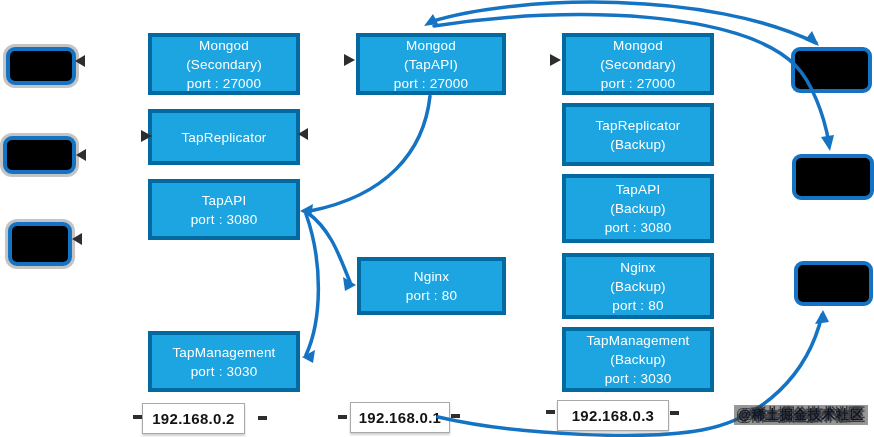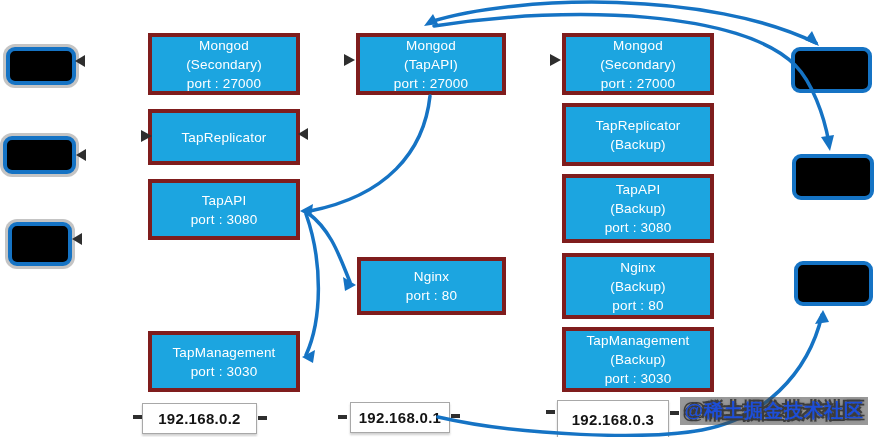--- a/index.html
+++ b/index.html
@@ -1,19 +1,19 @@
 <!DOCTYPE html>
 <html><head>
 <meta charset="utf-8">
 <style>
   html,body{margin:0;padding:0;background:#fff;}
   #stage{position:relative;width:874px;height:437px;background:#ffffff;overflow:hidden;
          font-family:"Liberation Sans", sans-serif;}
   
-  .node{position:absolute;background:#1ca5e0;border:4px solid #7f1d1d;box-sizing:border-box;
+  .node{position:absolute;background:#1ca5e0;border:4px solid #0369a1;box-sizing:border-box;
         color:#fff;display:flex;flex-direction:column;align-items:center;justify-content:center;
         text-align:center;font-size:13.5px;line-height:19px;letter-spacing:.2px;}
   
   .a1{left:148px;top:33px;width:152px;height:62px;}
   .a2{left:148px;top:109px;width:152px;height:56px;}
   .a3{left:148px;top:179px;width:152px;height:61px;}
   .a4{left:148px;top:331px;width:152px;height:61px;}
   
   .b1{left:356px;top:33px;width:150px;height:62px;}
   .b2{left:357px;top:257px;width:149px;height:58px;}
@@ -29,30 +29,30 @@
   .l1{left:6px;top:47px;width:70px;height:38px;}
   .l2{left:3px;top:136px;width:73px;height:38px;}
   .l3{left:8px;top:222px;width:64px;height:44px;}
   .r1{left:791px;top:47px;width:81px;height:46px;box-shadow:none;}
   .r2{left:792px;top:154px;width:82px;height:46px;box-shadow:none;}
   .r3{left:794px;top:261px;width:79px;height:45px;box-shadow:none;}
   
   .ip{position:absolute;background:#fff;border:1px solid #a8a8a8;box-sizing:border-box;
       color:#141414;font-size:15px;font-weight:700;display:flex;align-items:center;
       justify-content:center;letter-spacing:.3px;box-shadow:0 2px 2px rgba(120,120,120,.35);}
-  .ip1{left:142px;top:403px;width:115px;height:31px;}
+  .ip1{left:142px;top:403px;width:103px;height:31px;}
   .ip2{left:350px;top:402px;width:100px;height:31px;}
-  .ip3{left:557px;top:400px;width:112px;height:38px;}
+  .ip3{left:557px;top:400px;width:112px;height:31px;}
   
   #wires{position:absolute;left:0;top:0;width:874px;height:437px;pointer-events:none;}
   .blue{stroke:#1573c4;stroke-width:3.5;fill:none;stroke-linecap:round;}
   .bluefill{fill:#1573c4;stroke:none;}
   .darkfill{fill:#2e2e2e;stroke:none;}
   
-  #watermark{position:absolute;right:6px;bottom:12px;color:#1d4ed8;font-size:19px;font-weight:700;
+  #watermark{position:absolute;right:6px;bottom:12px;color:#0f172a;font-size:13px;font-weight:700;
      letter-spacing:1px;background:rgba(70,70,70,.55);padding:1px 4px;
      text-shadow:-2px -2px 0 #3c3c3c,2px -2px 0 #3c3c3c,-2px 2px 0 #3c3c3c,2px 2px 0 #3c3c3c,0 0 4px #333;}
 </style>
 </head>
 <body>
 
 <div id="stage">
 
   <div class="pbox l1"></div>
   <div class="pbox l2"></div>

